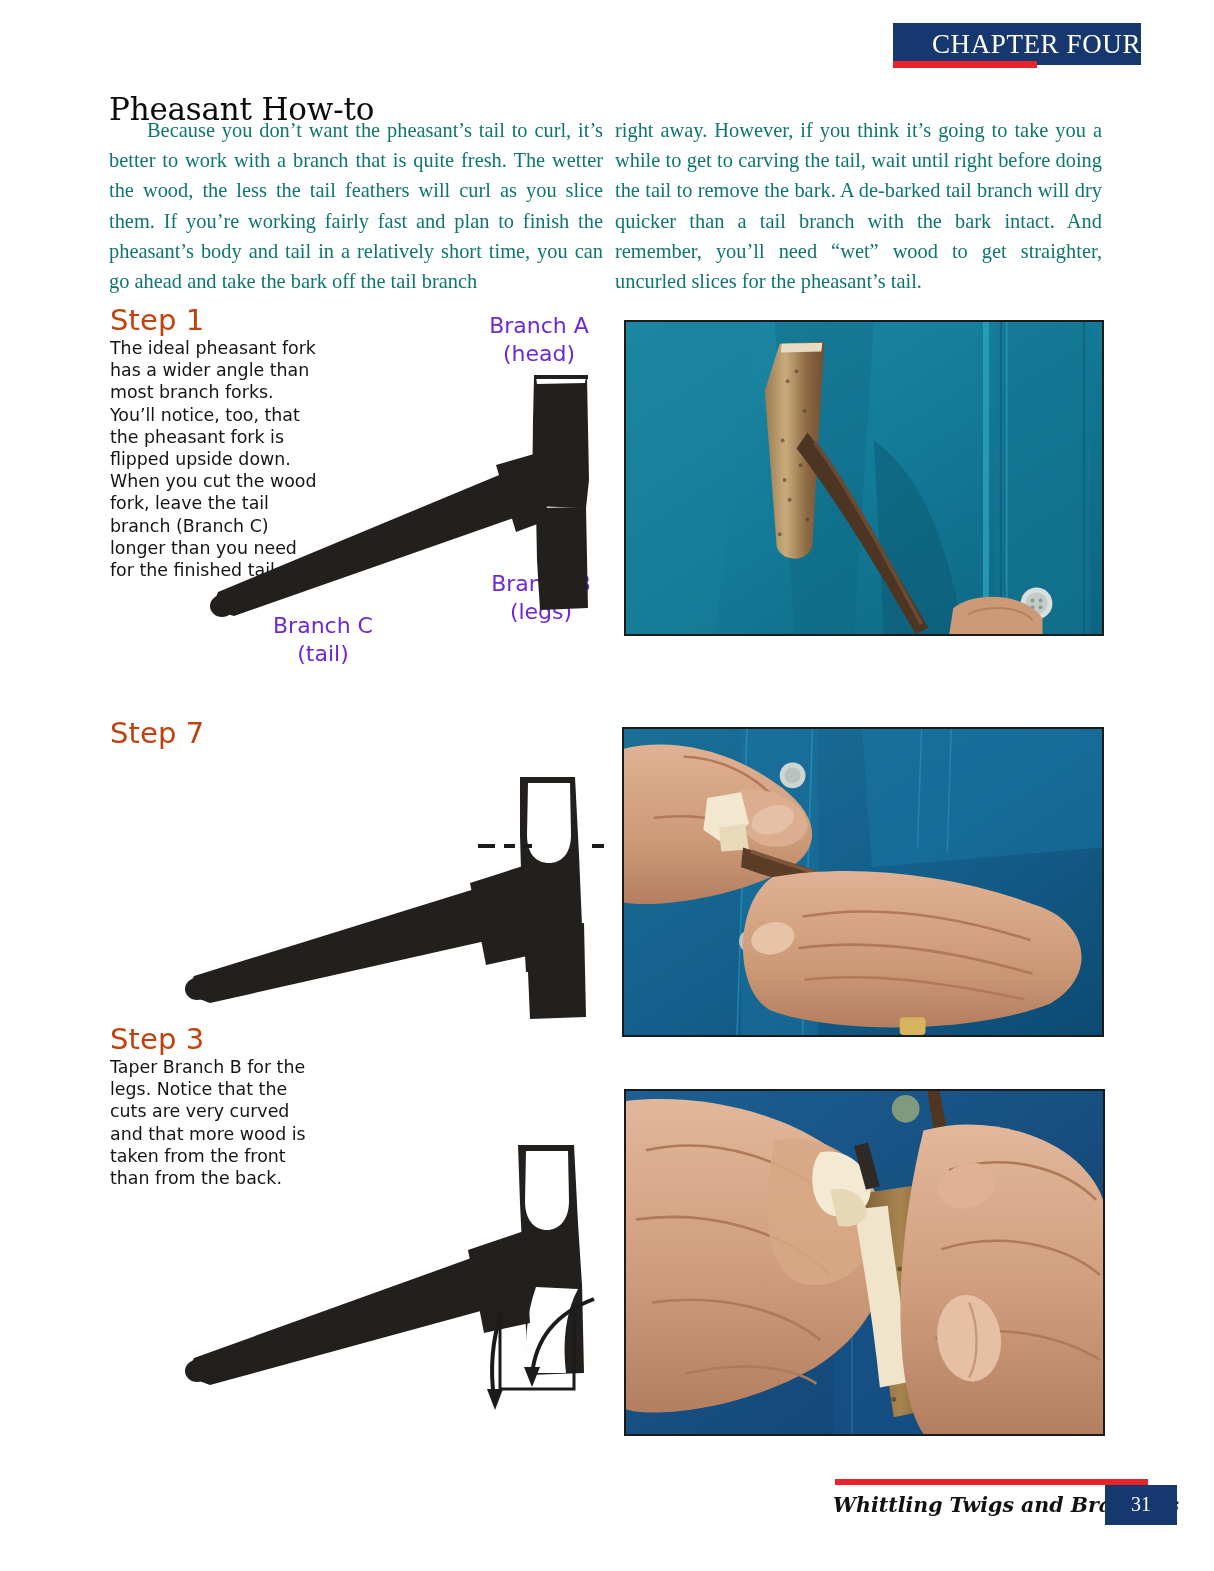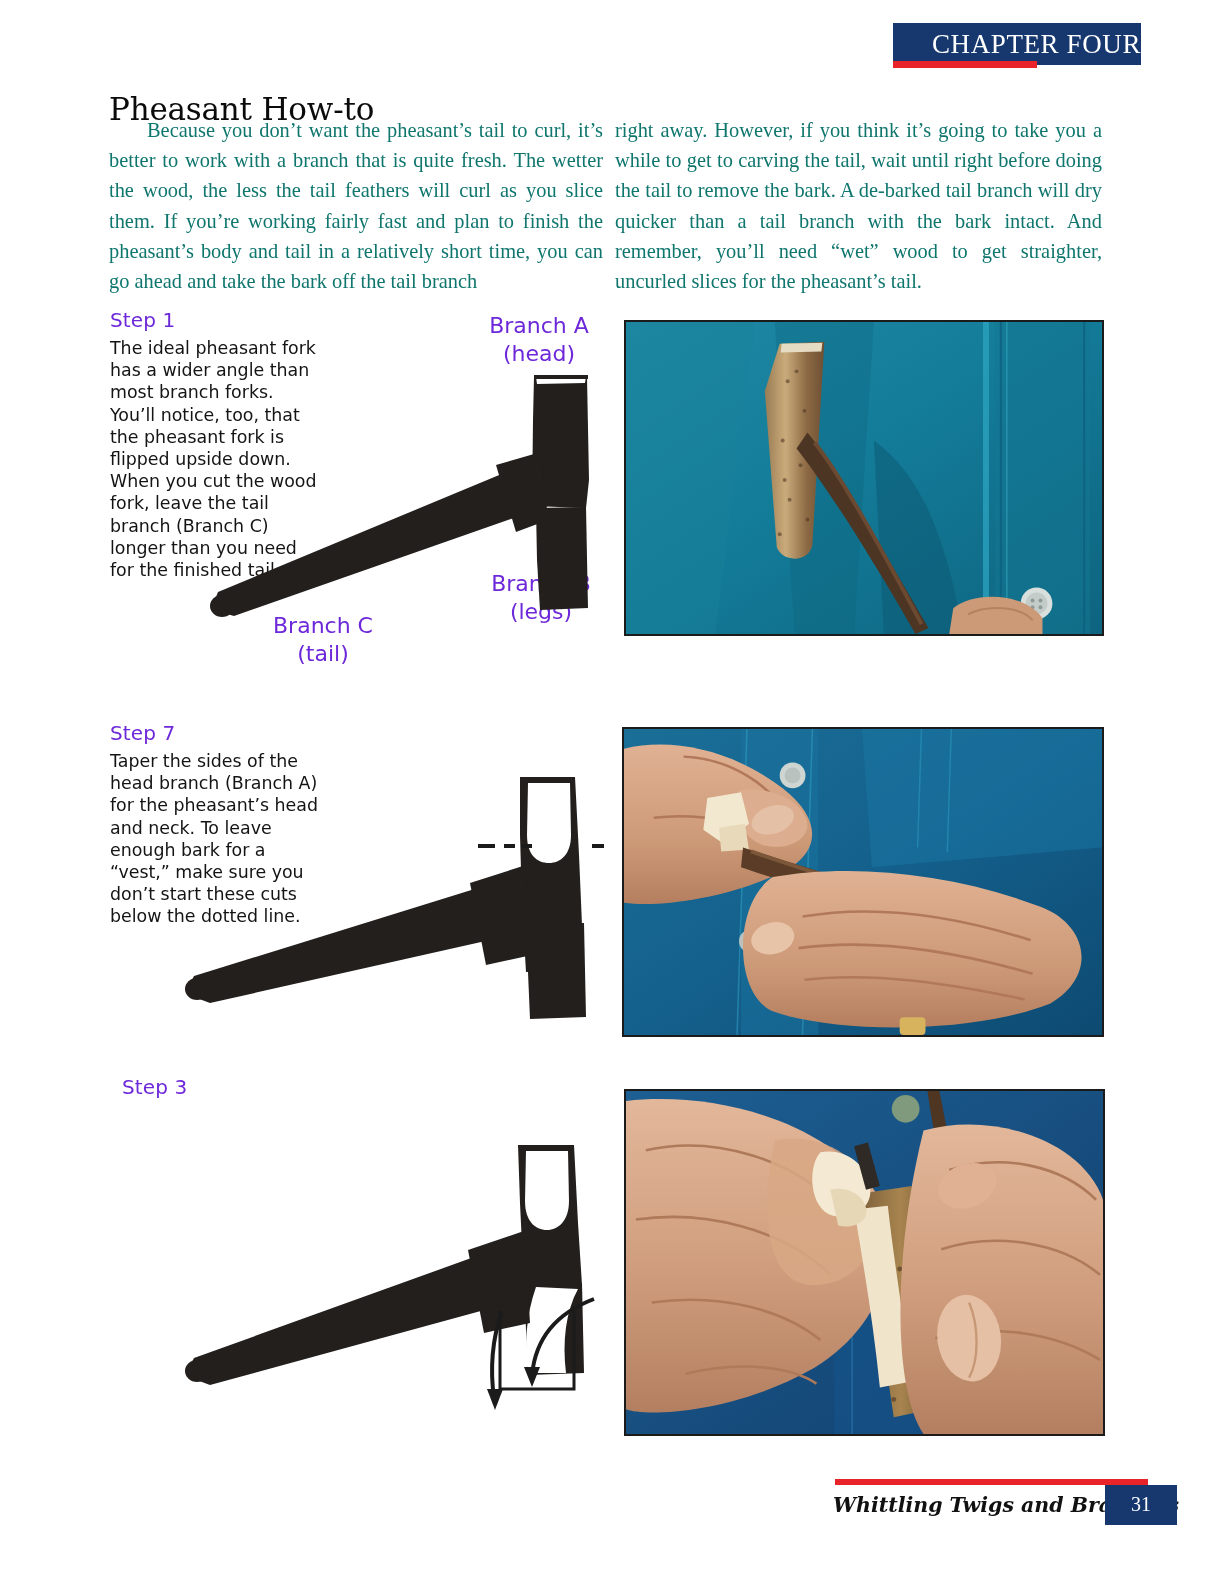--- a/index.html
+++ b/index.html
@@ -68,37 +68,37 @@
     color: #0f766e;
   }
   #intro-col-left  { left: 109px; width: 494px; text-indent: 38px; }
   #intro-col-right { left: 615px; width: 487px; }
 
   
   .step-block { position: absolute; }
   .step-heading {
     font-family: "DejaVu Sans", sans-serif;
     font-weight: 400;
-    font-size: 20px;
+    font-size: 29px;
     line-height: 30px;
-    color: #6d28d9;
+    color: #c2410c;
     letter-spacing: 0.1px;
   }
   .step-body {
     font-family: "DejaVu Sans", sans-serif;
     font-size: 17.4px;
     line-height: 22.2px;
     color: #141414;
     margin-top: 2px;
     width: 214px;
   }
 
   #step1-block { left: 110px; top: 305px; }
   #step2-block { left: 110px; top: 718px; }
-  #step3-block { left: 110px; top: 1072px; margin-left: 12px; }
+  #step3-block { left: 110px; top: 1024px; }
 
   
   .diagram-label {
     position: absolute;
     font-family: "DejaVu Sans", sans-serif;
     font-size: 22px;
     line-height: 28px;
     color: #6d28d9;
     text-align: center;
     white-space: pre-line;
@@ -204,21 +204,20 @@
     <path d="M300,105 L345,92 L352,160 L320,172 Z" fill="#231f1c"></path>
 
     <path d="M344,98 L352,146 L38,256 L24,252 L18,242 L22,232 Z" fill="#231f1c"></path>
 
     <ellipse cx="26" cy="246" rx="12" ry="11" fill="#231f1c"></ellipse>
   </svg>
 </div>
 
 <div class="step-block" id="step2-block">
   <div class="step-heading">Step 7</div>
-  <div class="step-body">Taper the sides of the head branch (Branch A) for the pheasant’s head and neck. To leave enough bark for a “vest,” make sure you don’t start these cuts below the dotted line.</div>
 </div>
 
 <div class="diagram" id="diagram-step2">
   <svg viewBox="0 0 440 260" xmlns="http://www.w3.org/2000/svg">
 
     <path d="M350,12 L405,12 L409,90 L412,160 L414,205 L356,207 L352,140 L350,70 Z" fill="#231f1c"></path>
 
     <path d="M358,18 L400,18 L401,70 C401,90 390,98 379,98 C367,98 357,90 357,70 Z" fill="#ffffff"></path>
 
     <path d="M356,160 L414,158 L416,252 L360,254 Z" fill="#231f1c"></path>
@@ -232,20 +231,21 @@
       <line x1="308" y1="81" x2="325" y2="81"></line>
       <line x1="334" y1="81" x2="345" y2="81"></line>
       <line x1="352" y1="81" x2="362" y2="81"></line>
       <line x1="422" y1="81" x2="434" y2="81"></line>
     </g>
   </svg>
 </div>
 
 <div class="step-block" id="step3-block">
   <div class="step-heading">Step 3</div>
+  <div class="step-body">Taper Branch B for the legs. Notice that the cuts are very curved and that more wood is taken from the front than from the back.</div>
 </div>
 
 <div class="diagram" id="diagram-step3">
   <svg viewBox="0 0 450 275" xmlns="http://www.w3.org/2000/svg">
 
     <path d="M348,10 L404,10 L408,88 L412,150 L354,152 L350,68 Z" fill="#231f1c"></path>
     <path d="M356,16 L398,16 L399,66 C399,86 388,95 377,95 C365,95 355,86 355,66 Z" fill="#ffffff"></path>
 
     <path d="M354,150 L412,148 L414,238 L358,240 Z" fill="#231f1c"></path>
 

